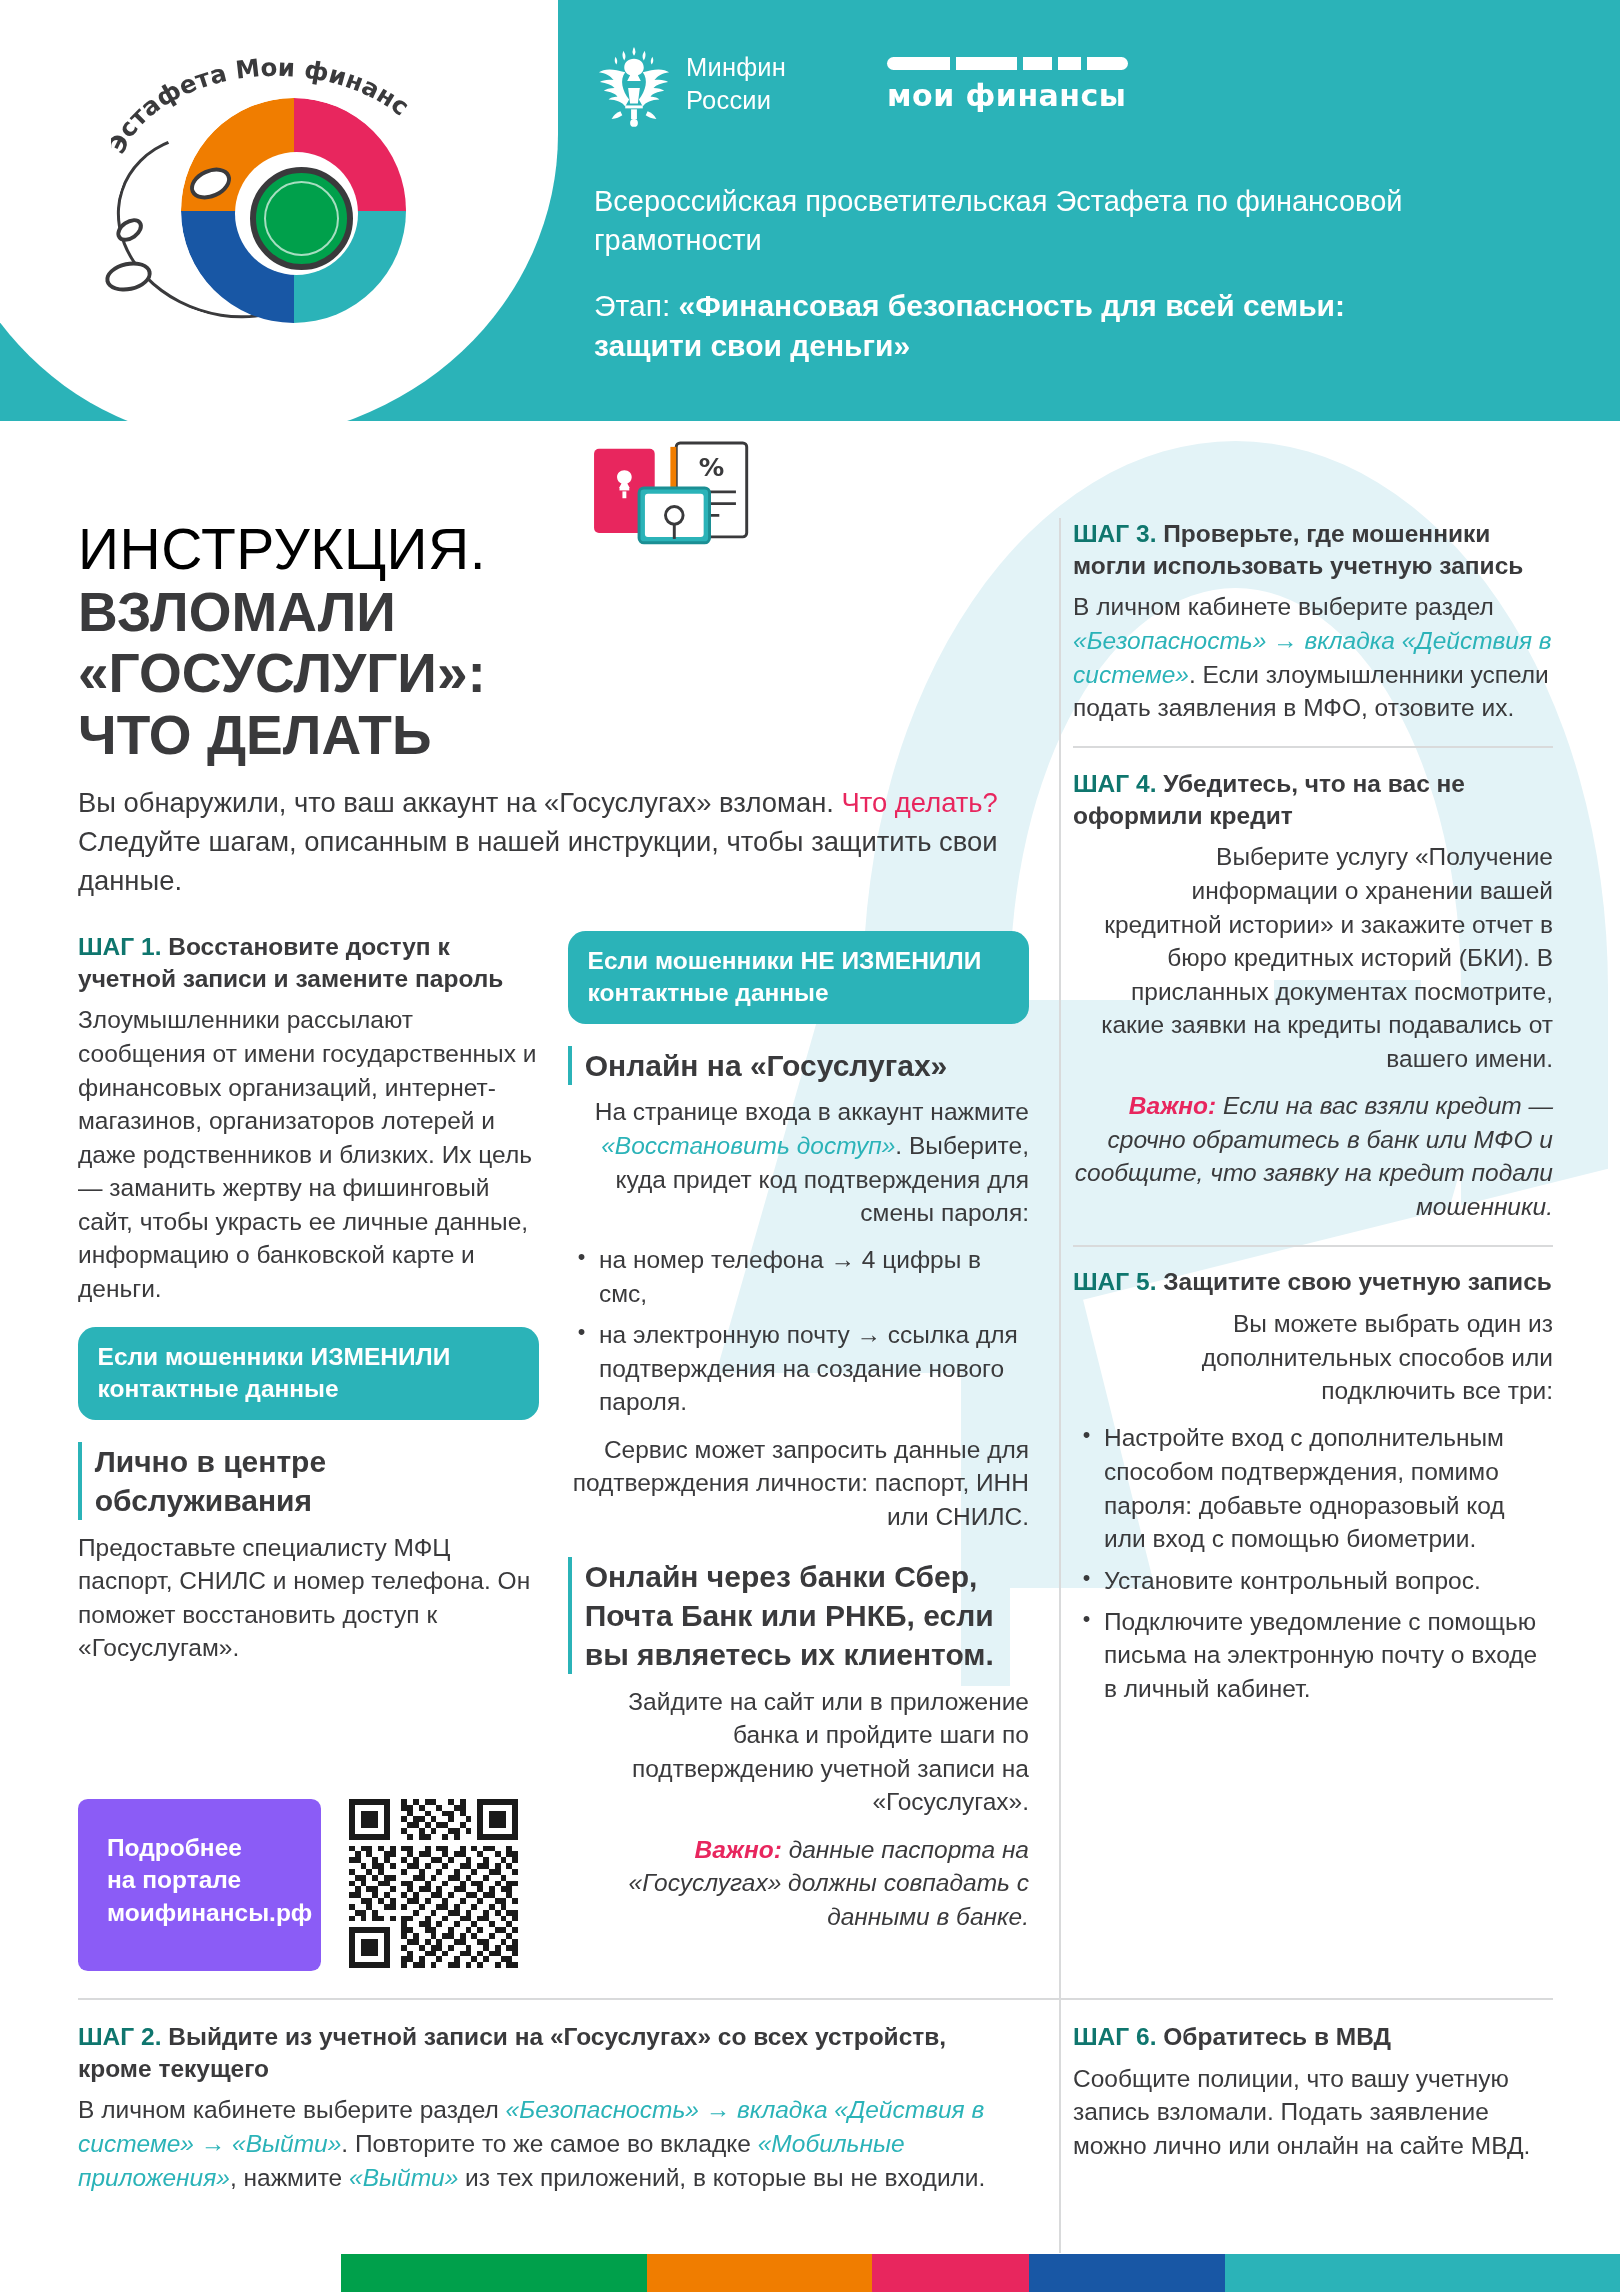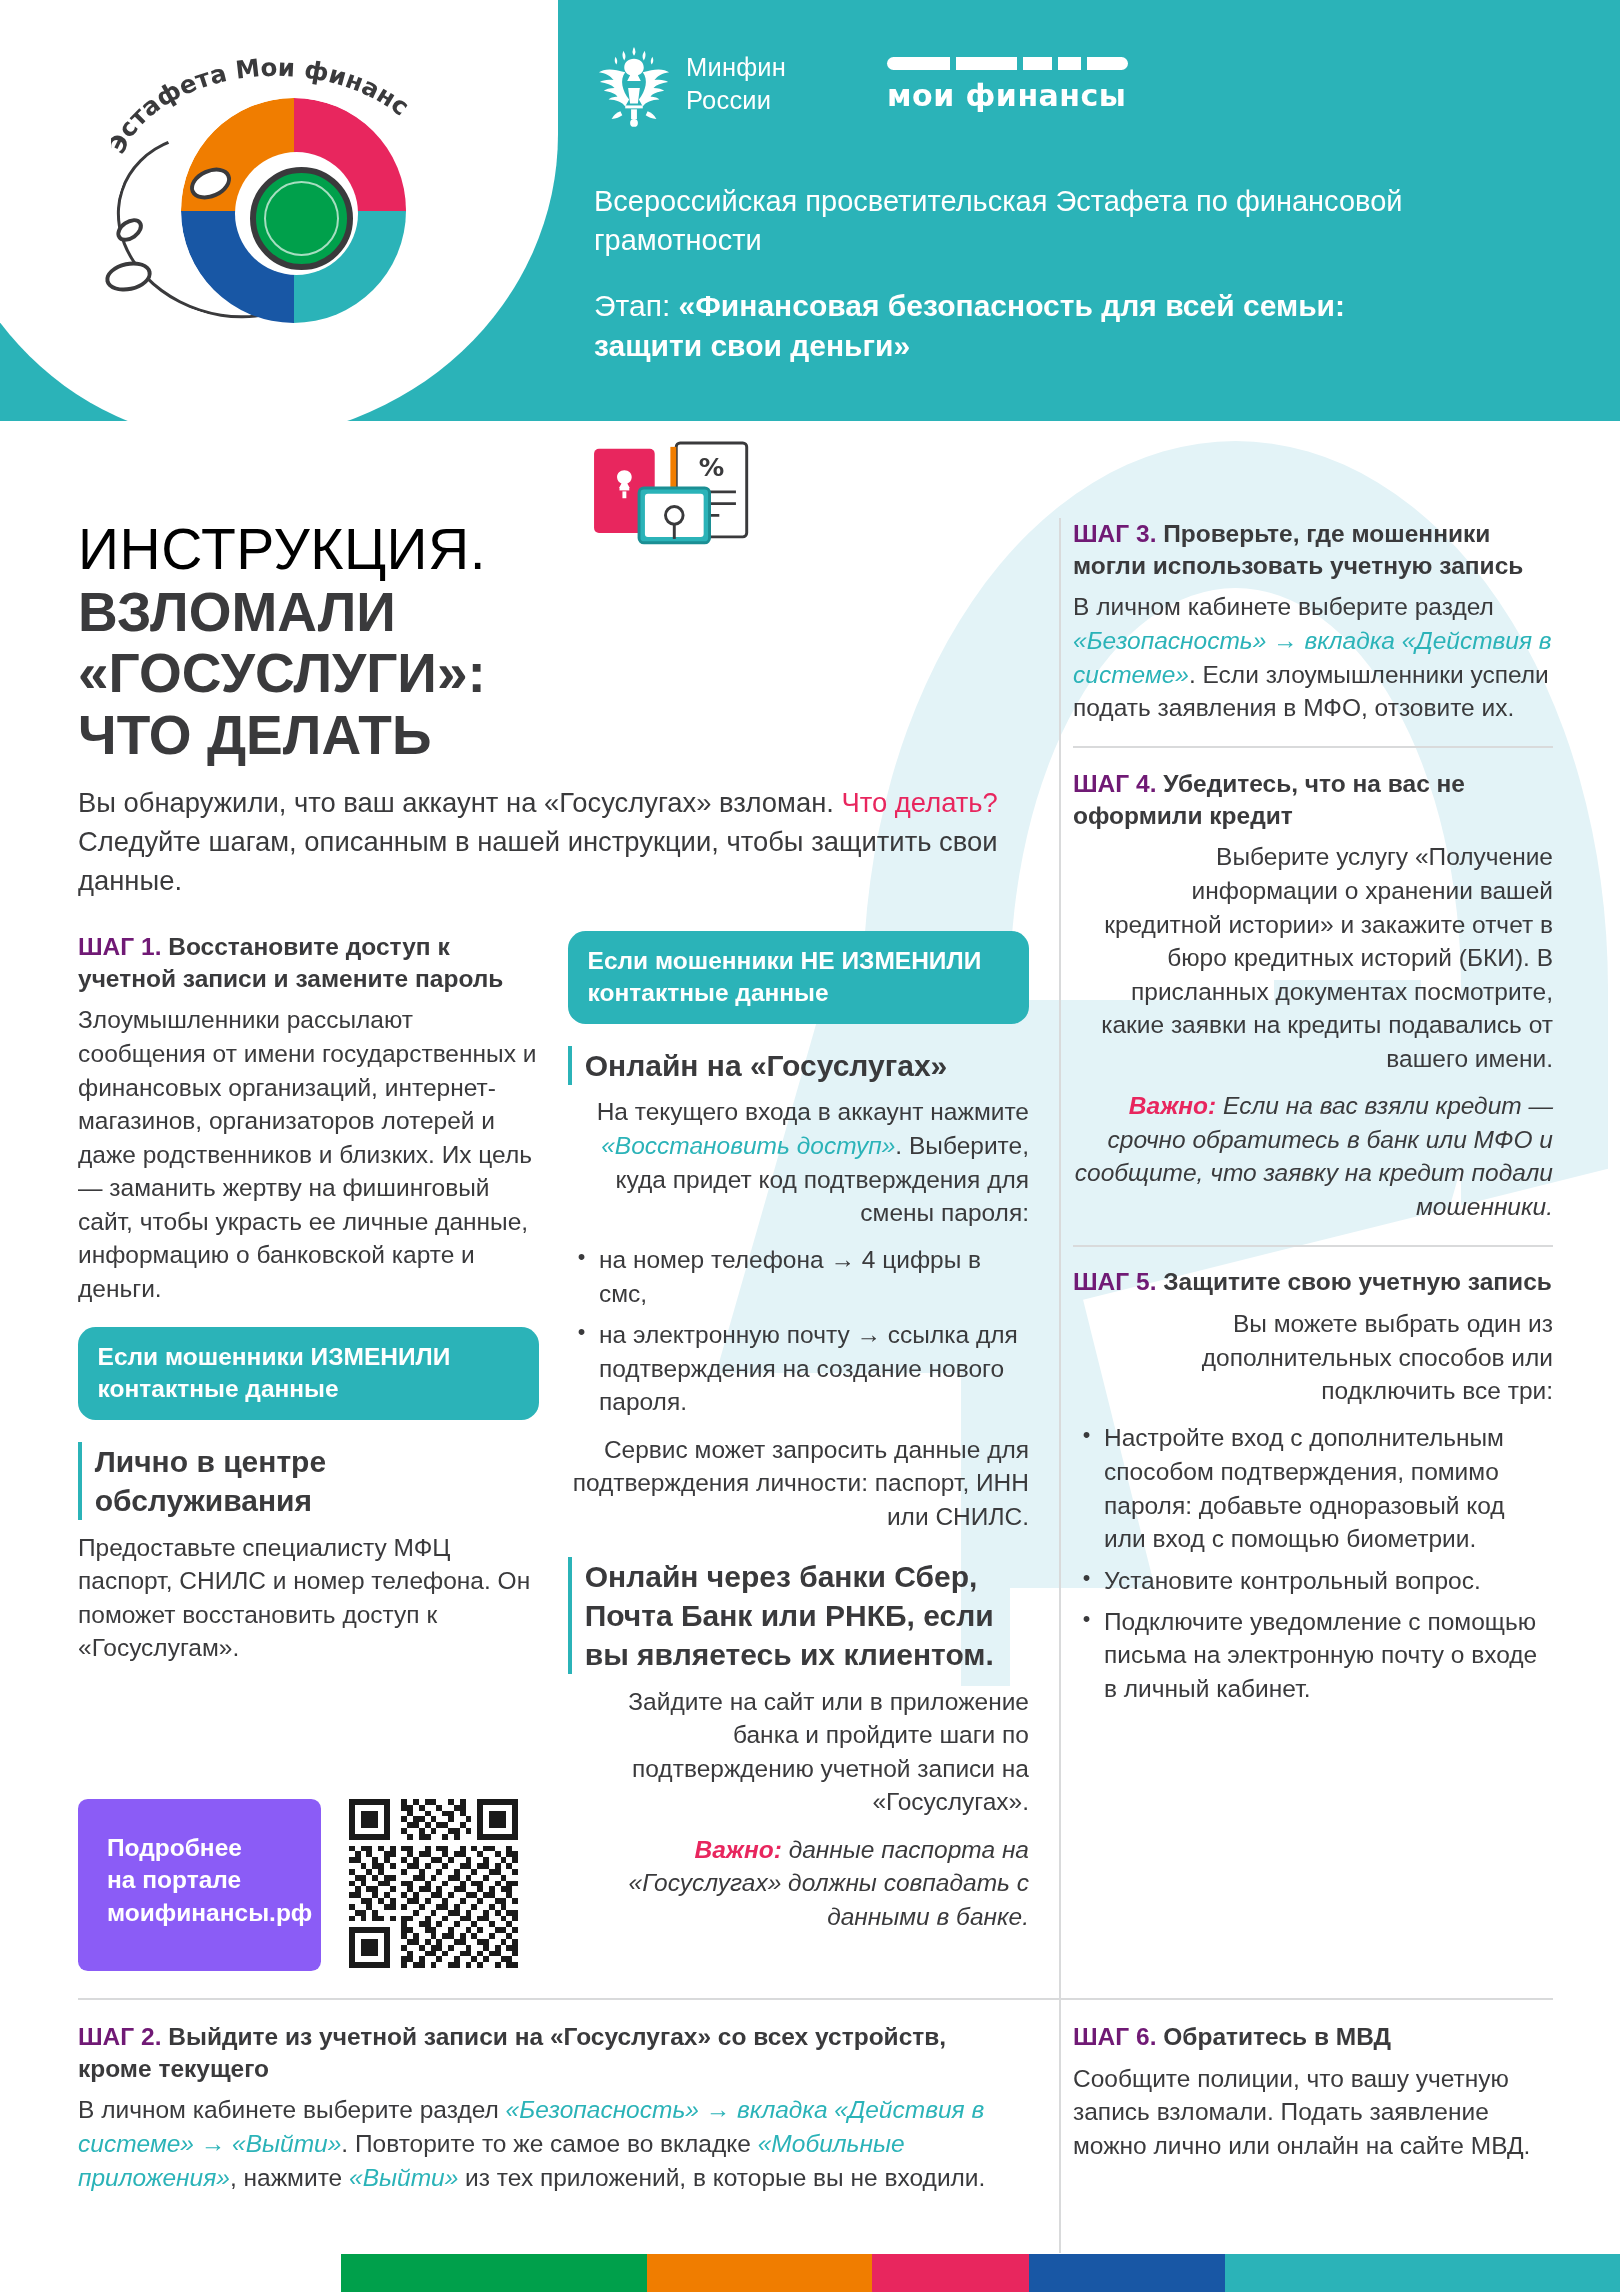--- a/index.html
+++ b/index.html
@@ -151,21 +151,21 @@
   .hdivider-bottom {
     position:absolute; left:78px; top:1998px; width:1475px; height:2px;
     background:#d9dadb;
   }
   .vdivider-bottom {
     position:absolute; left:1059px; top:1998px; width:2px; height:255px;
     background:#d9dadb;
   }
 
   .step-head { font-size:24.5px; font-weight:bold; line-height:1.3; color:#3a3a3c; margin-bottom:8.8px; }
-  .step-head .num { color:#701a75; }
+  .step-head .num { color:#0f766e; }
   .body-text { font-size:24.5px; line-height:1.37; color:#3a3a3c; }
   .body-text p { margin-bottom:13.7px;text-align:right; }
   .body-text p:last-child { margin-bottom:0; }
   .link { color:#2bb3b8; font-style:italic; }
   .imp { color:#e8265e; font-weight:bold; font-style:italic; }
   .it { font-style:italic; }
 
   .pill {
     background:#2bb3b8; color:#fff; border-radius:17.6px;
     padding:13.7px 19.6px 15.7px 19.6px; font-size:24.5px; font-weight:bold; line-height:1.3;
@@ -582,21 +582,21 @@
           <rect x="27" y="28" width="2" height="1"></rect>
       </g>
     </svg>
   </div>
 
   <div class="col-mid">
     <div class="pill" style="margin-top:0">Если мошенники НЕ ИЗМЕНИЛИ контактные данные</div>
 
     <div class="subhead">Онлайн на «Госуслугах»</div>
     <div class="body-text">
-      <p><span>На текущего входа в аккаунт нажмите </span><span class="link">«Восстановить доступ»</span><span>. Выберите, куда придет код подтверждения для смены пароля:</span></p>
+      <p><span>На странице входа в аккаунт нажмите </span><span class="link">«Восстановить доступ»</span><span>. Выберите, куда придет код подтверждения для смены пароля:</span></p>
       <ul class="bullets">
         <li>на номер телефона → 4 цифры в смс,</li>
         <li>на электронную почту → ссылка для подтверждения на создание нового пароля.</li>
       </ul>
       <p>Сервис может запросить данные для подтверждения личности: паспорт, ИНН или СНИЛС.</p>
     </div>
 
     <div class="subhead" style="margin-top:23.5px">Онлайн через банки Сбер, Почта Банк или РНКБ, если вы являетесь их клиентом.</div>
     <div class="body-text">
       <p>Зайдите на сайт или в приложение банка и пройдите шаги по подтверждению учетной записи на «Госуслугах».</p>

